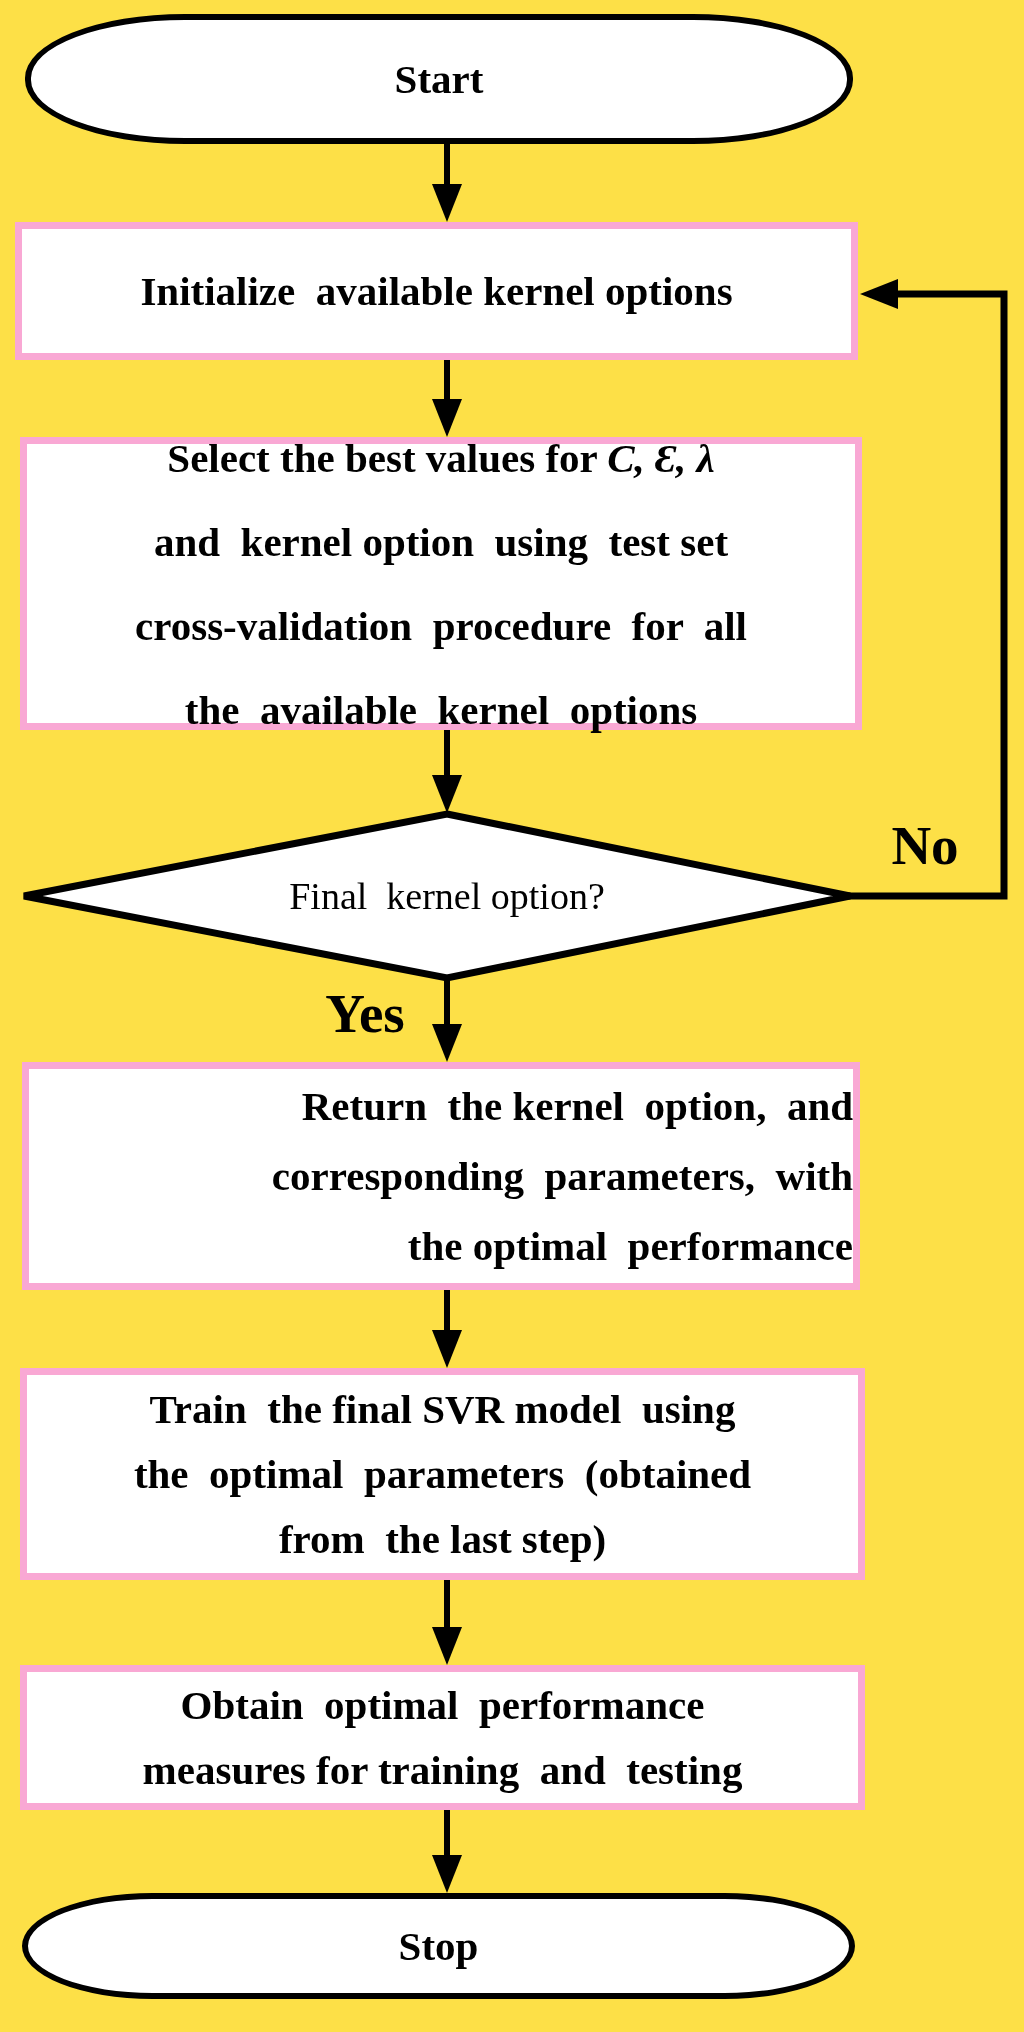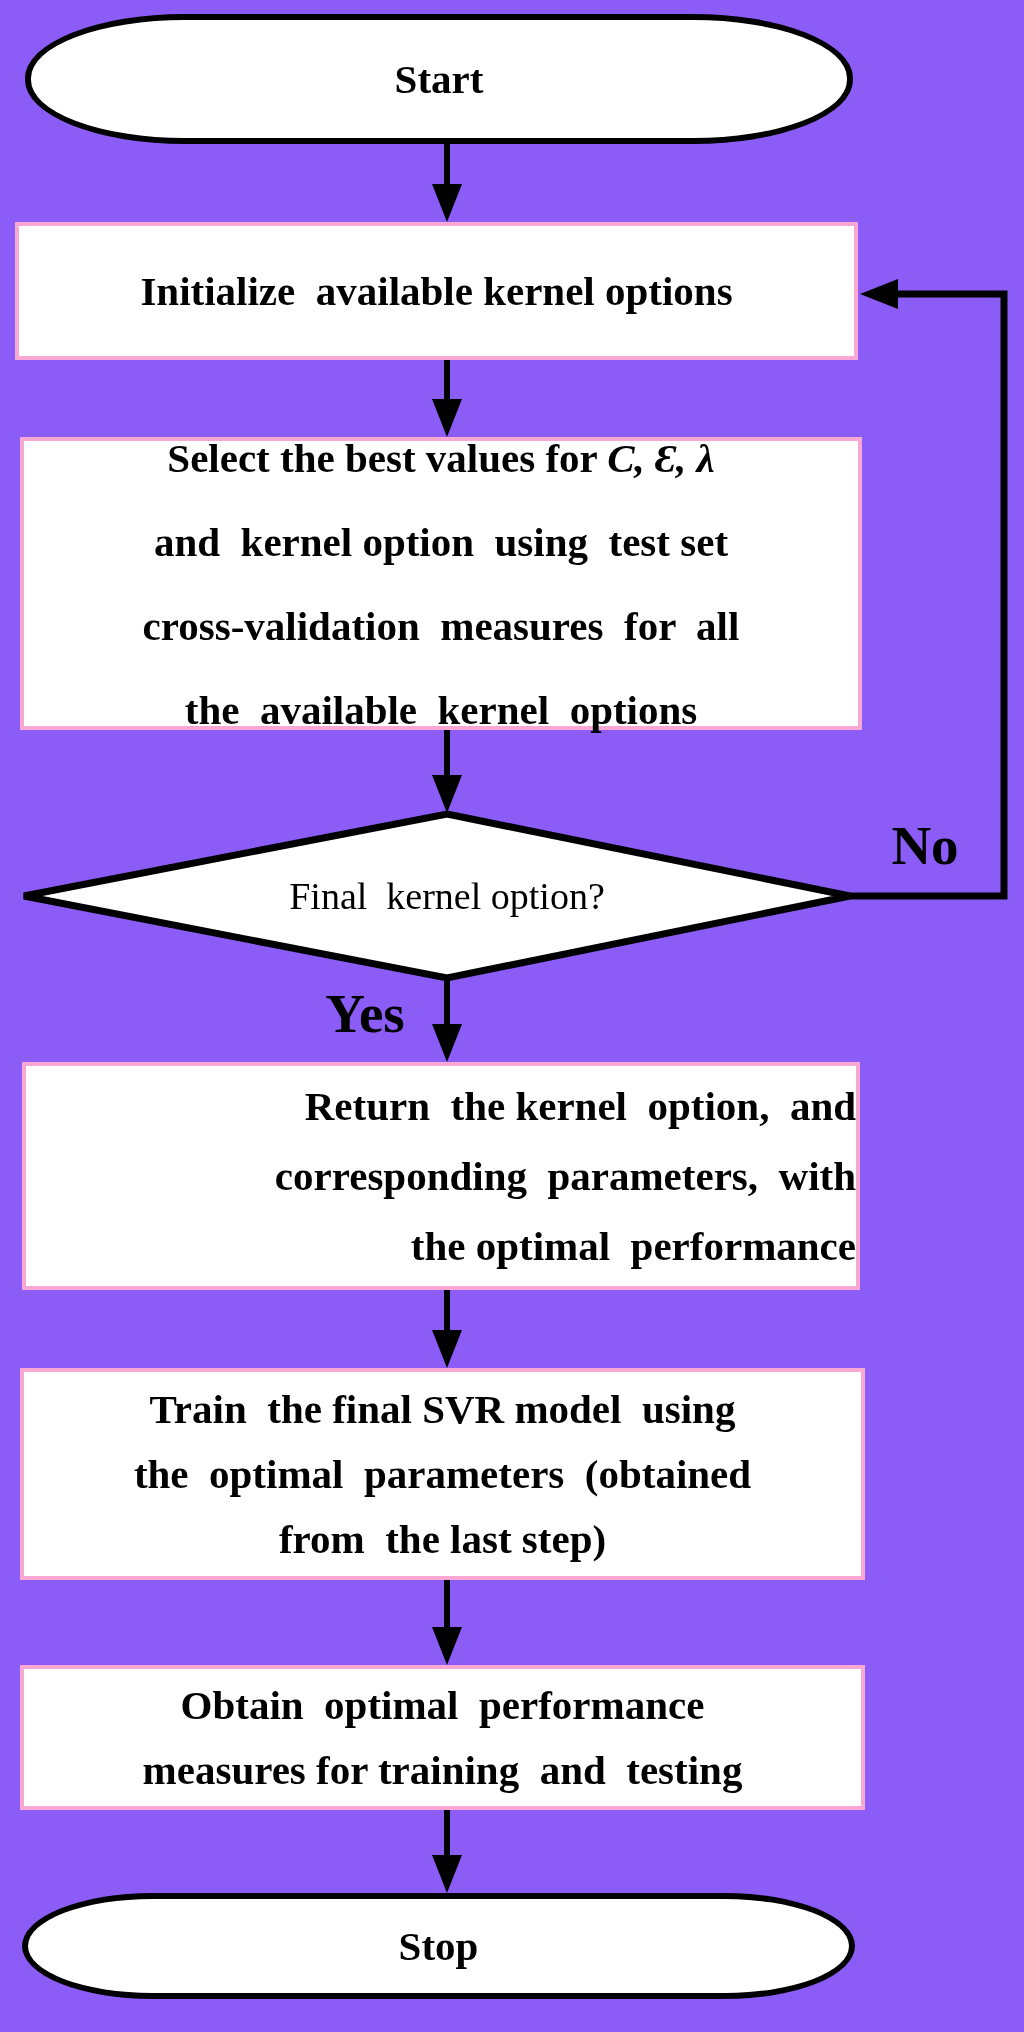--- a/index.html
+++ b/index.html
@@ -1,20 +1,20 @@
 <!DOCTYPE html>
 <html><head>
 <meta charset="utf-8">
 <style>
   html, body { margin: 0; padding: 0; background: #ffffff; }
   #figure {
     position: relative;
     width: 1024px;
     height: 2032px;
-    background: #8b5cf6;
+    background: #fde047;
     overflow: hidden;
     font-family: "Liberation Serif", "DejaVu Serif", serif;
   }
   #connectors {
     position: absolute;
     left: 0; top: 0;
     width: 1024px; height: 2032px;
   }
   .node {
     position: absolute;
@@ -23,21 +23,21 @@
     flex-direction: column;
     align-items: center;
     justify-content: center;
     text-align: center;
     background: #ffffff;
     color: #000000;
     font-weight: bold;
     font-size: 41px;
     line-height: 68px;
   }
-  .process   { border: 4px solid #f9a8d4; }
+  .process   { border: 7px solid #f9a8d4; }
   .terminator{ border: 6px solid #000000; }
   .node .line { white-space: pre-wrap; }
   .sym { font-style: italic; }
   .diamond-label {
     position: absolute;
     background: transparent;
     display: flex;
     align-items: center;
     justify-content: center;
     text-align: center;
@@ -111,21 +111,21 @@
     <div class="line">Start</div>
   </div>
 
   <div class="node process" style="left:15px; top:222px; width:843px; height:138px;">
     <div class="line">Initialize  available kernel options</div>
   </div>
 
   <div class="node process" style="left:20px; top:437px; width:842px; height:293px;gap:16px;">
     <div class="line"><span>Select the best values for </span><span class="sym">C, Ɛ, λ</span></div>
     <div class="line">and  kernel option  using  test set</div>
-    <div class="line">cross-validation  measures  for  all</div>
+    <div class="line">cross-validation  procedure  for  all</div>
     <div class="line">the  available  kernel  options</div>
   </div>
 
   <div class="diamond-label" style="left:147px; top:856px; width:600px; height:80px;">Final  kernel option?</div>
 
   <div class="edge-label" style="left:870px; top:822px; width:110px;">No</div>
 
   <div class="edge-label" style="left:305px; top:990px; width:120px;">Yes</div>
 
   <div class="node process" style="left:22px; top:1062px; width:838px; height:228px; line-height:70px;align-items:flex-end;">

